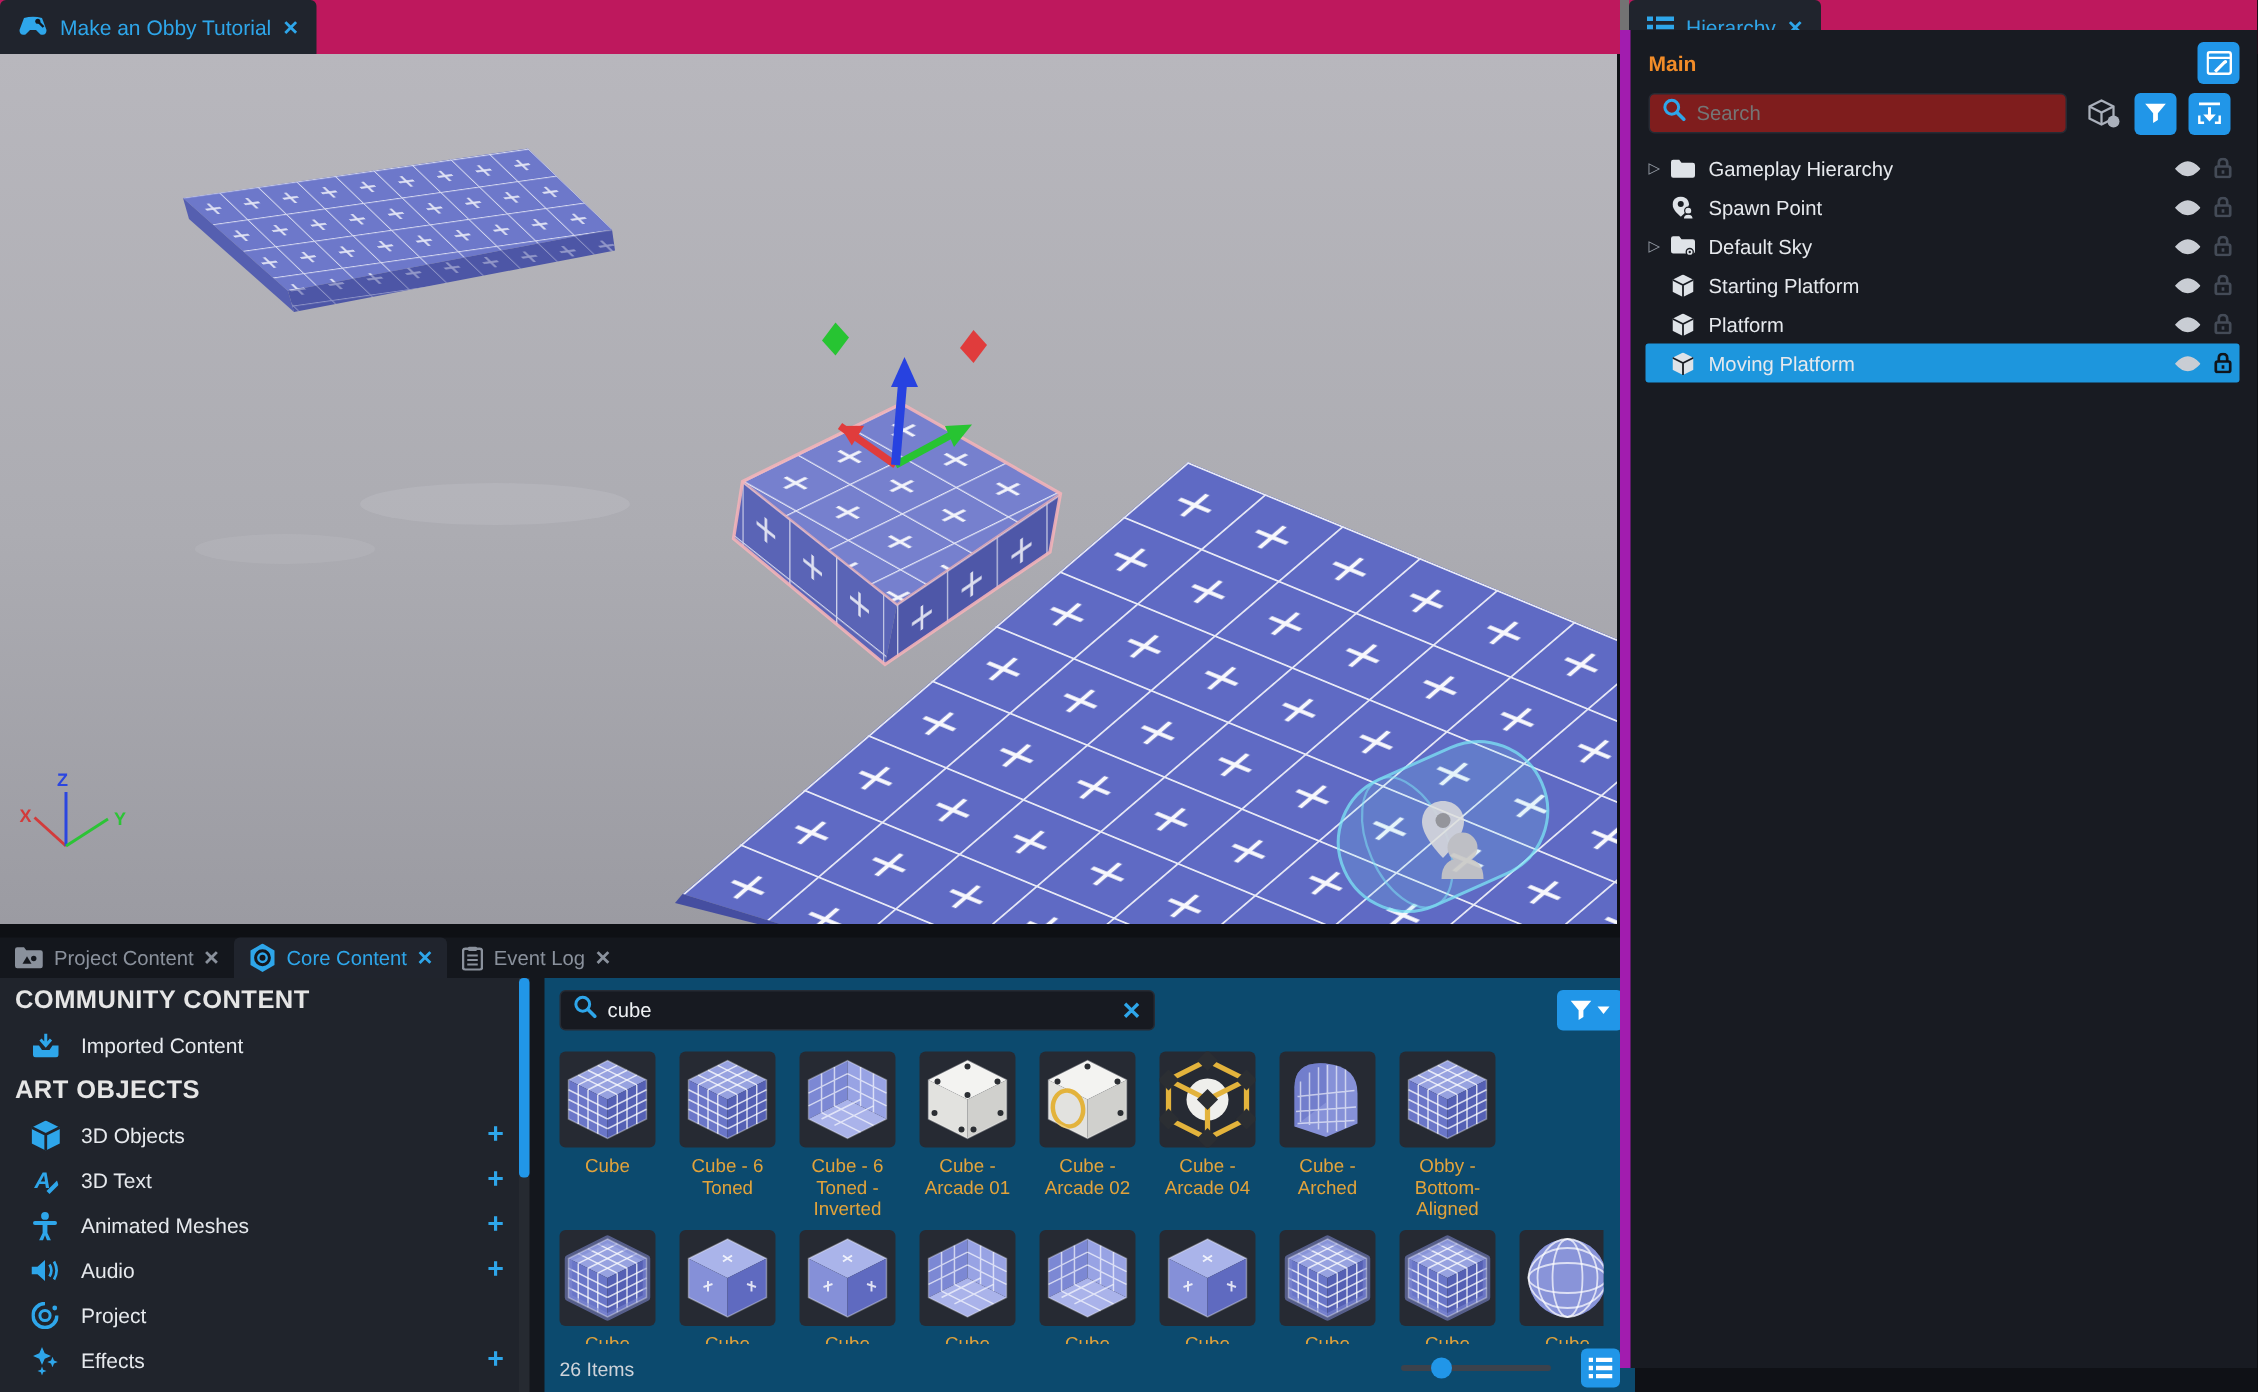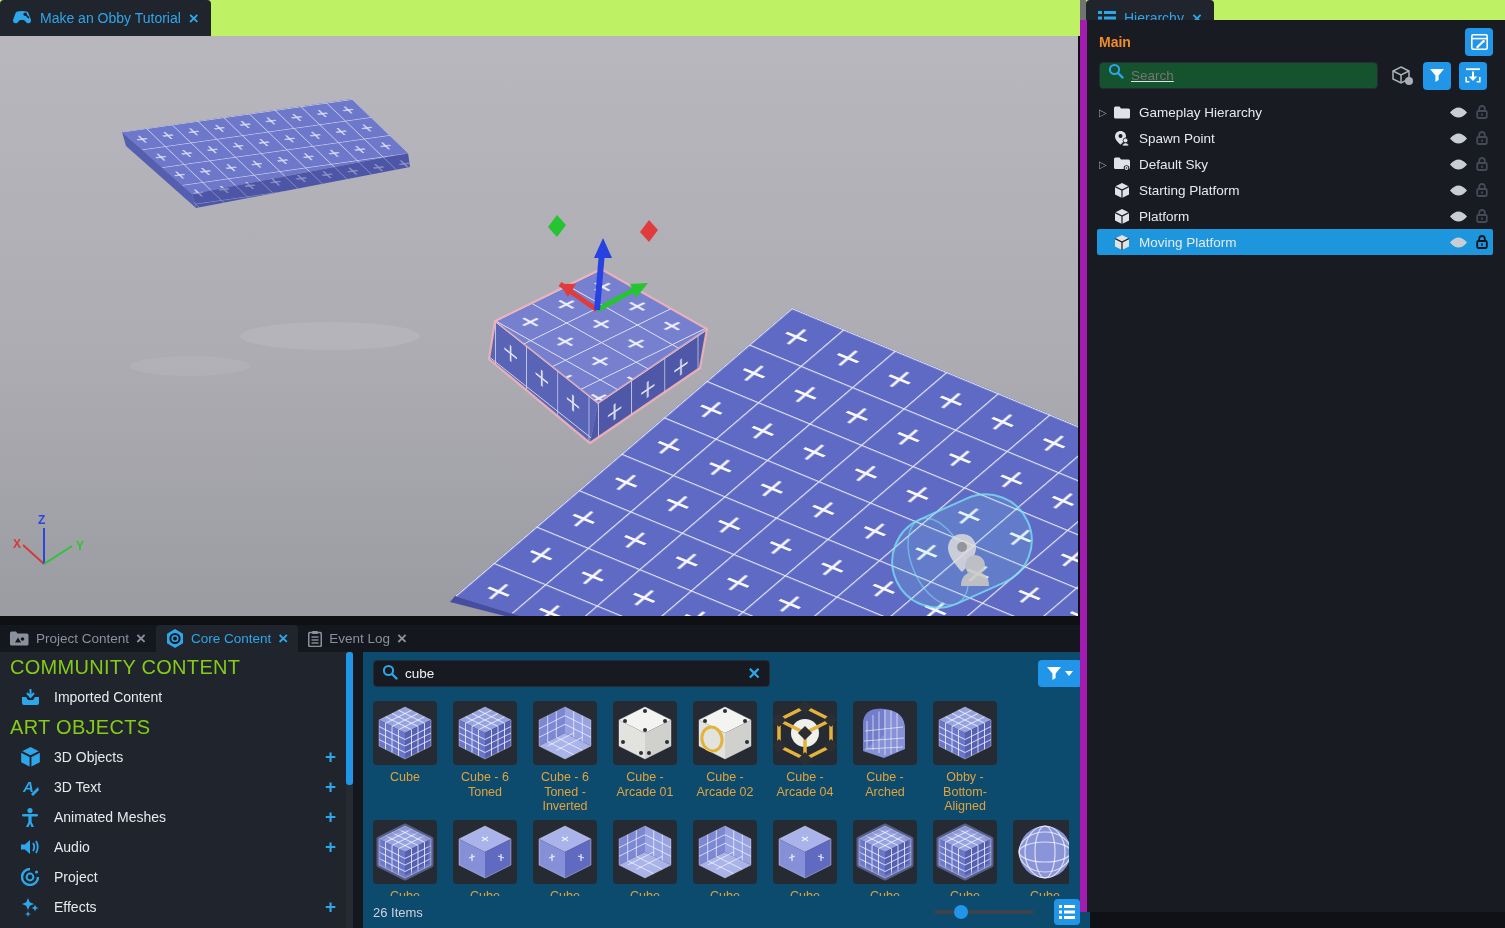--- a/index.html
+++ b/index.html
@@ -1,21 +1,21 @@
 <!DOCTYPE html>
 <html><head>
 <meta charset="utf-8">
 <style>
   * { margin:0; padding:0; box-sizing:border-box; }
   html,body { background:#0b0d11; }
   body { font-family:"Liberation Sans", sans-serif; color:#dfe3e8; }
   .app { position:relative; width:1505px; height:928px; background:#0f1116; overflow:hidden; }
 
   
-  .tabstrip { position:absolute; top:0; height:36px; background:#bef264; display:flex; align-items:stretch; }
+  .tabstrip { position:absolute; top:0; height:36px; background:#be185d; display:flex; align-items:stretch; }
   .tabstrip.left { left:0; width:1080px; }
   .tabstrip.right { left:1080px; width:425px; border-left:6px solid #737373; }
   .tab { display:flex; align-items:center; gap:8px; padding:0 12px; font-size:14px; color:#8a919c; cursor:pointer; }
   .tab.active { background:#20242d; color:#2ea6ea; border-radius:4px 4px 0 0; }
   .tab .close { font-size:17px; font-weight:bold; color:#8a919c; line-height:1; }
   .tab.active .close { color:#2ea6ea; }
   .tab .ticon { display:flex; align-items:center; }
 
   
   .viewport { position:absolute; left:0; top:36px; width:1078px; height:580px; background:#aeaeb4; border-right:1px solid #090b0e; }
@@ -24,21 +24,21 @@
   
   .bottomgap { position:absolute; left:0; top:616px; width:1080px; height:9px; background:#0e1014; }
   .ctabs { position:absolute; left:0; top:625px; width:1080px; height:27px; background:#14171d; display:flex; align-items:stretch; }
   .ctabs .tab { font-size:13.5px; gap:7px; padding:0 10px; }
   .ctabs .tab.active { background:#20242d; }
 
   .cpanel { position:absolute; left:0; top:652px; width:1080px; height:276px; background:#14171d; }
   .sidebar { position:absolute; left:0; top:0; width:348px; height:276px; background:#20242c; overflow:hidden; }
   .sidebar-scroll { position:absolute; left:346px; top:0; width:7px; height:276px; background:#262a31; }
   .sidebar-scroll .thumb { position:absolute; left:0; top:0; width:7px; height:133px; background:#2196e8; border-radius:3px; }
-  .side-header { height:30px; display:flex; align-items:center; padding:0 10px; color:#84cc16; font-weight:normal; font-size:20px; letter-spacing:.3px; }
+  .side-header { height:30px; display:flex; align-items:center; padding:0 10px; color:#e5e5e5; font-weight:bold; font-size:17px; letter-spacing:.3px; }
   .side-row { height:30px; display:flex; align-items:center; padding:0 12px 0 18px; font-size:14px; color:#e6e9ed; cursor:pointer; }
   .side-row .sicon { width:24px; display:flex; justify-content:center; margin-right:12px; }
   .side-row .plus { margin-left:auto; color:#2ea6ea; font-size:19px; font-weight:bold; }
 
   .cmain { position:absolute; left:363px; top:0; width:727px; height:276px; background:#0c4a6e; }
   .searchbox { position:absolute; left:10px; top:8px; width:397px; height:27px; background:#171a21; border:1px solid #262b34; border-radius:4px; display:flex; align-items:center; padding:0 8px; }
   .searchbox input { flex:1; background:transparent; border:none; outline:none; color:#eef1f4; font-size:13.5px; font-family:"Liberation Sans",sans-serif; margin-left:7px; }
   .searchbox .clear { color:#2ea6ea; font-weight:bold; font-size:16px; cursor:pointer; }
   .filterbtn { position:absolute; right:8px; top:8px; width:44px; height:27px; background:#2196e8; border-radius:4px; display:flex; align-items:center; justify-content:center; gap:4px; cursor:pointer; }
   .filterbtn .caret { width:0; height:0; border-left:4px solid transparent; border-right:4px solid transparent; border-top:5px solid #fff; }
@@ -58,21 +58,21 @@
   .zoomslider .knob { position:absolute; left:20px; top:-5px; width:14px; height:14px; border-radius:50%; background:#2196e8; }
   .viewbtn { position:absolute; right:10px; top:3px; width:26px; height:26px; background:#2196e8; border-radius:4px; display:flex; align-items:center; justify-content:center; cursor:pointer; }
 
   
   .hpanel { position:absolute; left:1080px; top:20px; width:425px; height:892px; background:#181b22; border-left:7px solid #a21caf; }
   .hhead { position:absolute; left:12px; top:8px; right:12px; height:28px; }
   .hhead .scene { color:#f28c28; font-weight:bold; font-size:14px; line-height:28px; }
   .iconbtn { width:28px; height:28px; background:#2196e8; border-radius:4px; display:flex; align-items:center; justify-content:center; cursor:pointer; }
   .hhead .iconbtn { position:absolute; right:0; top:0; }
   .hsearchrow { position:absolute; left:12px; top:42px; right:12px; height:27px; display:flex; align-items:center; }
-  .hsearch { width:279px; height:27px; background:#14532d; border:1px solid #262b34; border-radius:4px; display:flex; padding:0 8px;text-decoration:underline; }
+  .hsearch { width:279px; height:27px; background:#7f1d1d; border:1px solid #262b34; border-radius:4px; display:flex; align-items:center; padding:0 8px; }
   .hsearch input { flex:1; background:transparent; border:none; outline:none; color:#aeb4bd; font-size:13.5px; font-family:"Liberation Sans",sans-serif; margin-left:7px; }
   .hsearchrow .ghosticon { width:24px; margin-left:13px; display:flex; justify-content:center; }
   .hsearchrow .iconbtn { margin-left:8px; }
 
   .hrows { position:absolute; left:10px; top:79px; right:12px; }
   .hrow { height:26px; display:flex; align-items:center; font-size:13.5px; color:#e6e9ed; cursor:pointer; padding-left:2px; }
   .hrow .exp { width:14px; font-size:10px; color:#9aa1ab; }
   .hrow .hicon { width:17px; display:flex; justify-content:center; margin-right:9px; }
   .hrow .hlabel { flex:1; }
   .hrow .eye { width:26px; display:flex; justify-content:center; }

